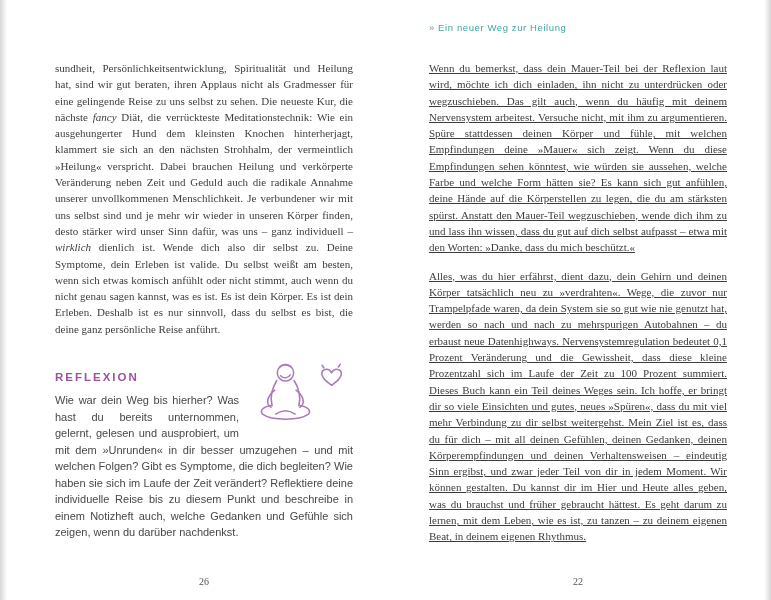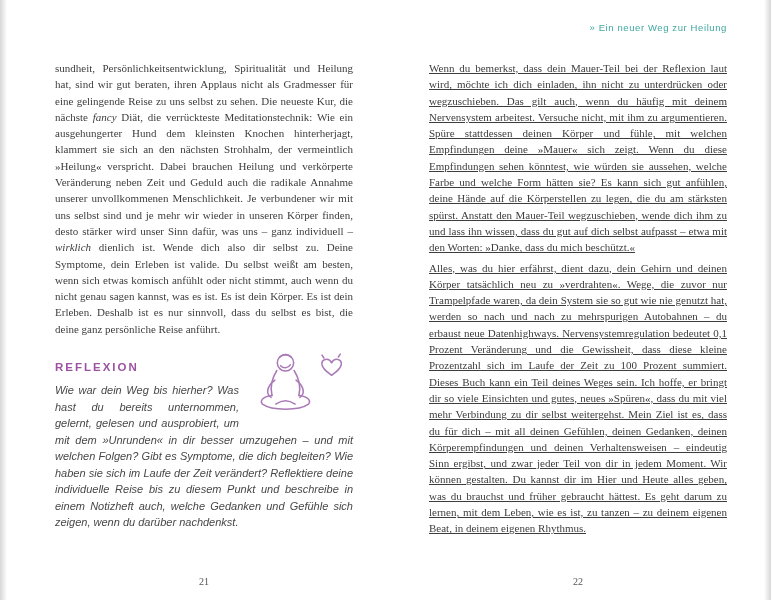--- a/index.html
+++ b/index.html
@@ -24,21 +24,21 @@
     pointer-events: none;
   }
   .edge-left  { left: 0;  background: linear-gradient(to right, #d7d7d7, rgba(255,255,255,0)); }
   .edge-right { right: 0; background: linear-gradient(to left,  #d7d7d7, rgba(255,255,255,0)); }
 
   .running-header {
     position: absolute;
     top: 22px;
     left: 429px;
     width: 298px;
-    text-align: right;
+    text-align: left;
     font-family: "Liberation Sans", sans-serif;
     font-size: 9.5px;
     letter-spacing: 0.6px;
     color: #3fa79f;
   }
 
   .page-col {
     position: absolute;
     top: 60px;
     width: 298px;
@@ -47,43 +47,42 @@
   .page-right { left: 429px; text-decoration: underline; }
 
   .body-text {
     margin: 0;
     font-size: 11px;
     line-height: 16.3px;
     text-align: justify;
     hyphens: auto;
     -webkit-hyphens: auto;
   }
-  .body-text + .body-text { margin-top: 4px; }
+  .body-text + .body-text { margin-top: 12px; }
   .body-text em { }
 
   .reflexion {
-    margin-top: 24px;
+    margin-top: 34px;
   }
   .reflexion-title {
     margin: 0 0 9px 0;
     font-family: "Liberation Sans", sans-serif;
     font-size: 11.5px;
     font-weight: bold;
     letter-spacing: 2px;
     color: #9c52a1;
   }
   .reflexion-text {
     margin: 0;
     font-family: "Liberation Sans", sans-serif;
     font-size: 11px;
     line-height: 16.5px;
     text-align: justify;
     color: #474747;
     hyphens: auto;
-    font-style: italic;
     -webkit-hyphens: auto;
   }
   .doodle-wrap {
     float: right;
     width: 100px;
     height: 62px;
     margin-left: 8px;
     margin-right: 6px;
   }
   .doodle-wrap svg {
@@ -143,16 +142,16 @@
       <h3 class="reflexion-title">REFLEXION</h3>
       <p class="reflexion-text">Wie war dein Weg bis hierher? Was hast du bereits unternommen, gelernt, gelesen und ausprobiert, um mit dem »Unrunden« in dir besser umzugehen – und mit welchen Folgen? Gibt es Symptome, die dich begleiten? Wie haben sie sich im Laufe der Zeit verändert? Reflektiere deine individuelle Reise bis zu diesem Punkt und beschreibe in einem Notizheft auch, welche Gedanken und Gefühle sich zeigen, wenn du darüber nachdenkst.</p>
     </div>
   </div>
 
   <div class="page-col page-right">
     <p class="body-text">Wenn du bemerkst, dass dein Mauer-Teil bei der Reflexion laut wird, möchte ich dich einladen, ihn nicht zu unterdrücken oder wegzuschieben. Das gilt auch, wenn du häufig mit deinem Nervensystem arbeitest. Versuche nicht, mit ihm zu argumentieren. Spüre stattdessen deinen Körper und fühle, mit welchen Empfindungen deine »Mauer« sich zeigt. Wenn du diese Empfindungen sehen könntest, wie würden sie aussehen, welche Farbe und welche Form hätten sie? Es kann sich gut anfühlen, deine Hände auf die Körperstellen zu legen, die du am stärksten spürst. Anstatt den Mauer-Teil wegzuschieben, wende dich ihm zu und lass ihn wissen, dass du gut auf dich selbst aufpasst – etwa mit den Worten: »Danke, dass du mich beschützt.«</p>
     <p class="body-text">Alles, was du hier erfährst, dient dazu, dein Gehirn und deinen Körper tatsächlich neu zu »verdrahten«. Wege, die zuvor nur Trampelpfade waren, da dein System sie so gut wie nie genutzt hat, werden so nach und nach zu mehrspurigen Autobahnen – du erbaust neue Datenhighways. Nervensystemregulation bedeutet 0,1 Prozent Veränderung und die Gewissheit, dass diese kleine Prozentzahl sich im Laufe der Zeit zu 100 Prozent summiert. Dieses Buch kann ein Teil deines Weges sein. Ich hoffe, er bringt dir so viele Einsichten und gutes, neues »Spüren«, dass du mit viel mehr Verbindung zu dir selbst weitergehst. Mein Ziel ist es, dass du für dich – mit all deinen Gefühlen, deinen Gedanken, deinen Körperempfindungen und deinen Verhaltensweisen – eindeutig Sinn ergibst, und zwar jeder Teil von dir in jedem Moment. Wir können gestalten. Du kannst dir im Hier und Heute alles geben, was du brauchst und früher gebraucht hättest. Es geht darum zu lernen, mit dem Leben, wie es ist, zu tanzen – zu deinem eigenen Beat, in deinem eigenen Rhythmus.</p>
   </div>
 
-  <div class="page-number page-number-left">21</div>
+  <div class="page-number page-number-left">26</div>
   <div class="page-number page-number-right">22</div>
 
 </div>
 
 </body></html>

